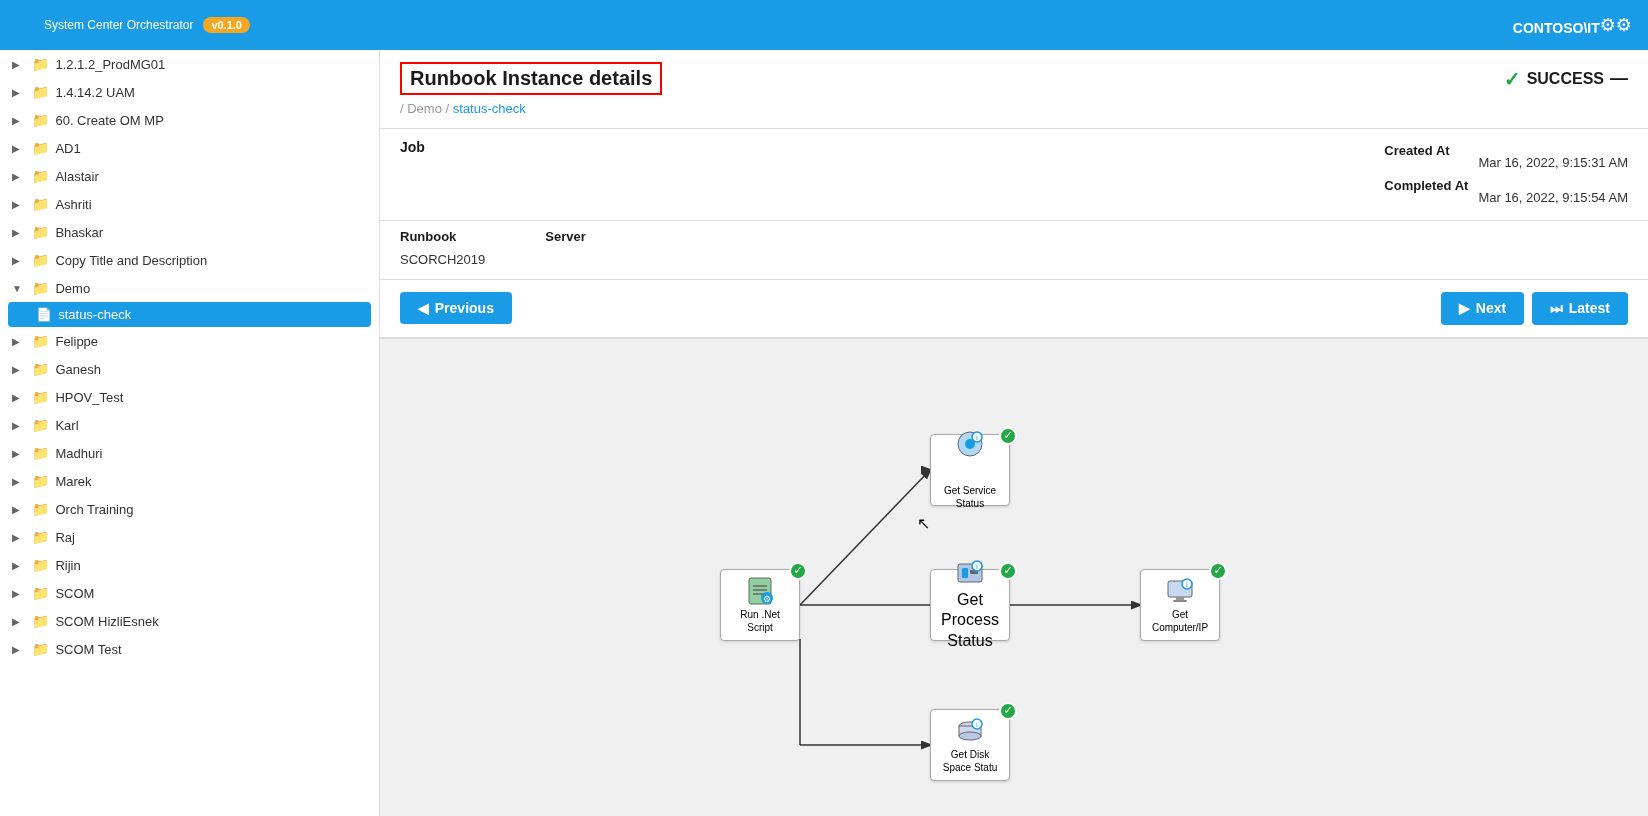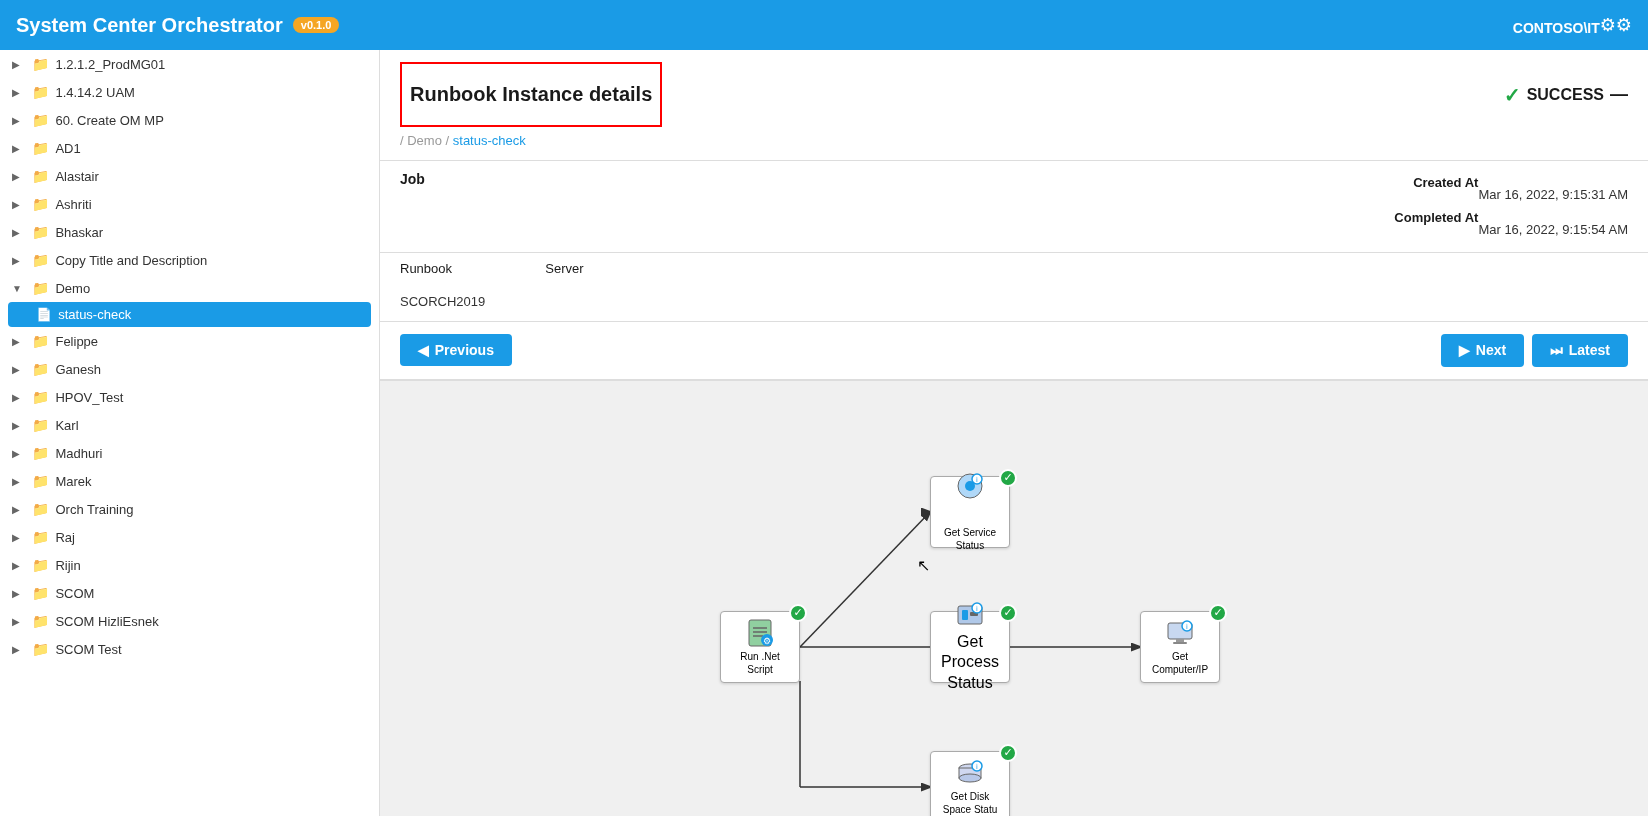--- a/index.html
+++ b/index.html
@@ -9,21 +9,21 @@
     .header {
       background: #1a9be6;
       height: 50px;
       display: flex;
       align-items: center;
       padding: 0 16px;
       color: white;
       justify-content: space-between;
     }
     .header-left { display: flex; align-items: center; gap: 10px; }
-    .header-title { font-size: 20px; font-weight: 700; color: white; }
+    .header-title { font-size: 12px; font-weight: 400; color: white; margin-left: 28px; }
     .version-badge {
       background: #f5a623;
       color: white;
       font-size: 11px;
       font-weight: bold;
       padding: 2px 8px;
       border-radius: 10px;
     }
     .header-right { display: flex; align-items: flex-end; gap: 0; }
     .header-username { font-size: 14px; font-weight: 600; }
@@ -110,21 +110,21 @@
       display: flex;
       align-items: center;
       justify-content: space-between;
       margin-bottom: 6px;
     }
     .content-title {
       font-size: 20px;
       font-weight: 700;
       color: #1a1a1a;
       border: 2px solid red;
-      padding: 19px 8px;
+      padding: 3px 8px;
     }
     .status-success {
       display: flex;
       align-items: center;
       gap: 6px;
       font-size: 16px;
       font-weight: 700;
       color: #1a1a1a;
     }
     .check-icon { color: #22a846; font-size: 20px; }
@@ -136,35 +136,35 @@
     .job-info-row {
       background: white;
       padding: 10px 20px;
       border-bottom: 1px solid #ddd;
       display: flex;
       align-items: flex-start;
       justify-content: space-between;
     }
     .job-label { font-size: 14px; font-weight: 600; color: #1a1a1a; }
     .job-meta { text-align: right; font-size: 13px; line-height: 1.8; }
-    .job-meta .meta-row { display: flex; justify-content: flex-end; }
+    .job-meta .meta-row { display: flex; gap: 10px; justify-content: space-between; }
     .meta-key { font-weight: 700; color: #1a1a1a; }
     .meta-val { color: #333; margin-top: 12px; }
 
     
     .runbook-row {
       background: white;
       padding: 8px 20px 12px;
       border-bottom: 1px solid #ddd;
       display: flex;
       gap: 60px;
       align-items: flex-start;
     }
     .runbook-field { }
-    .runbook-key { font-size: 13px; font-weight: 400; color: #1a1a1a; margin-bottom: 18px; }
+    .runbook-key { font-size: 13px; font-weight: 700; color: #1a1a1a; margin-bottom: 8px; }
     .runbook-val { font-size: 13px; color: #333; }
 
     
     .nav-row {
       background: white;
       padding: 12px 20px;
       border-bottom: 2px solid #ddd;
       display: flex;
       align-items: center;
       justify-content: space-between;

